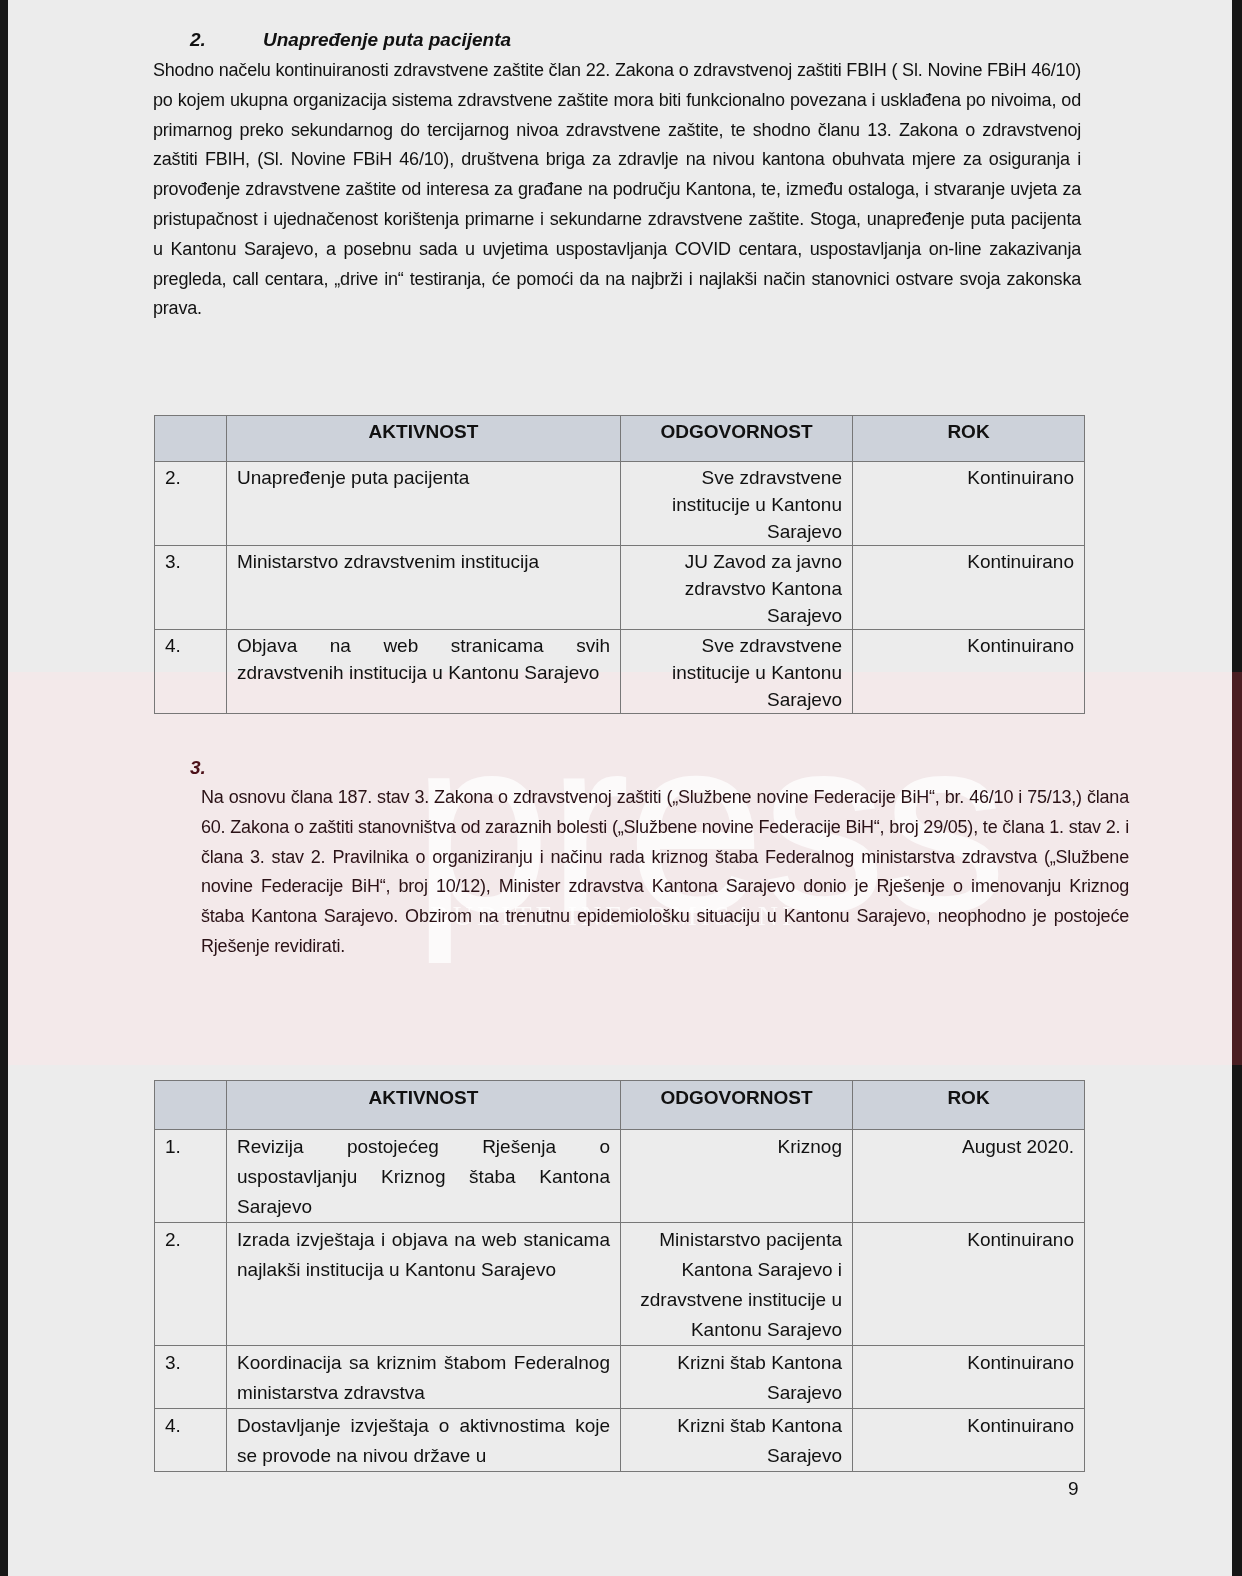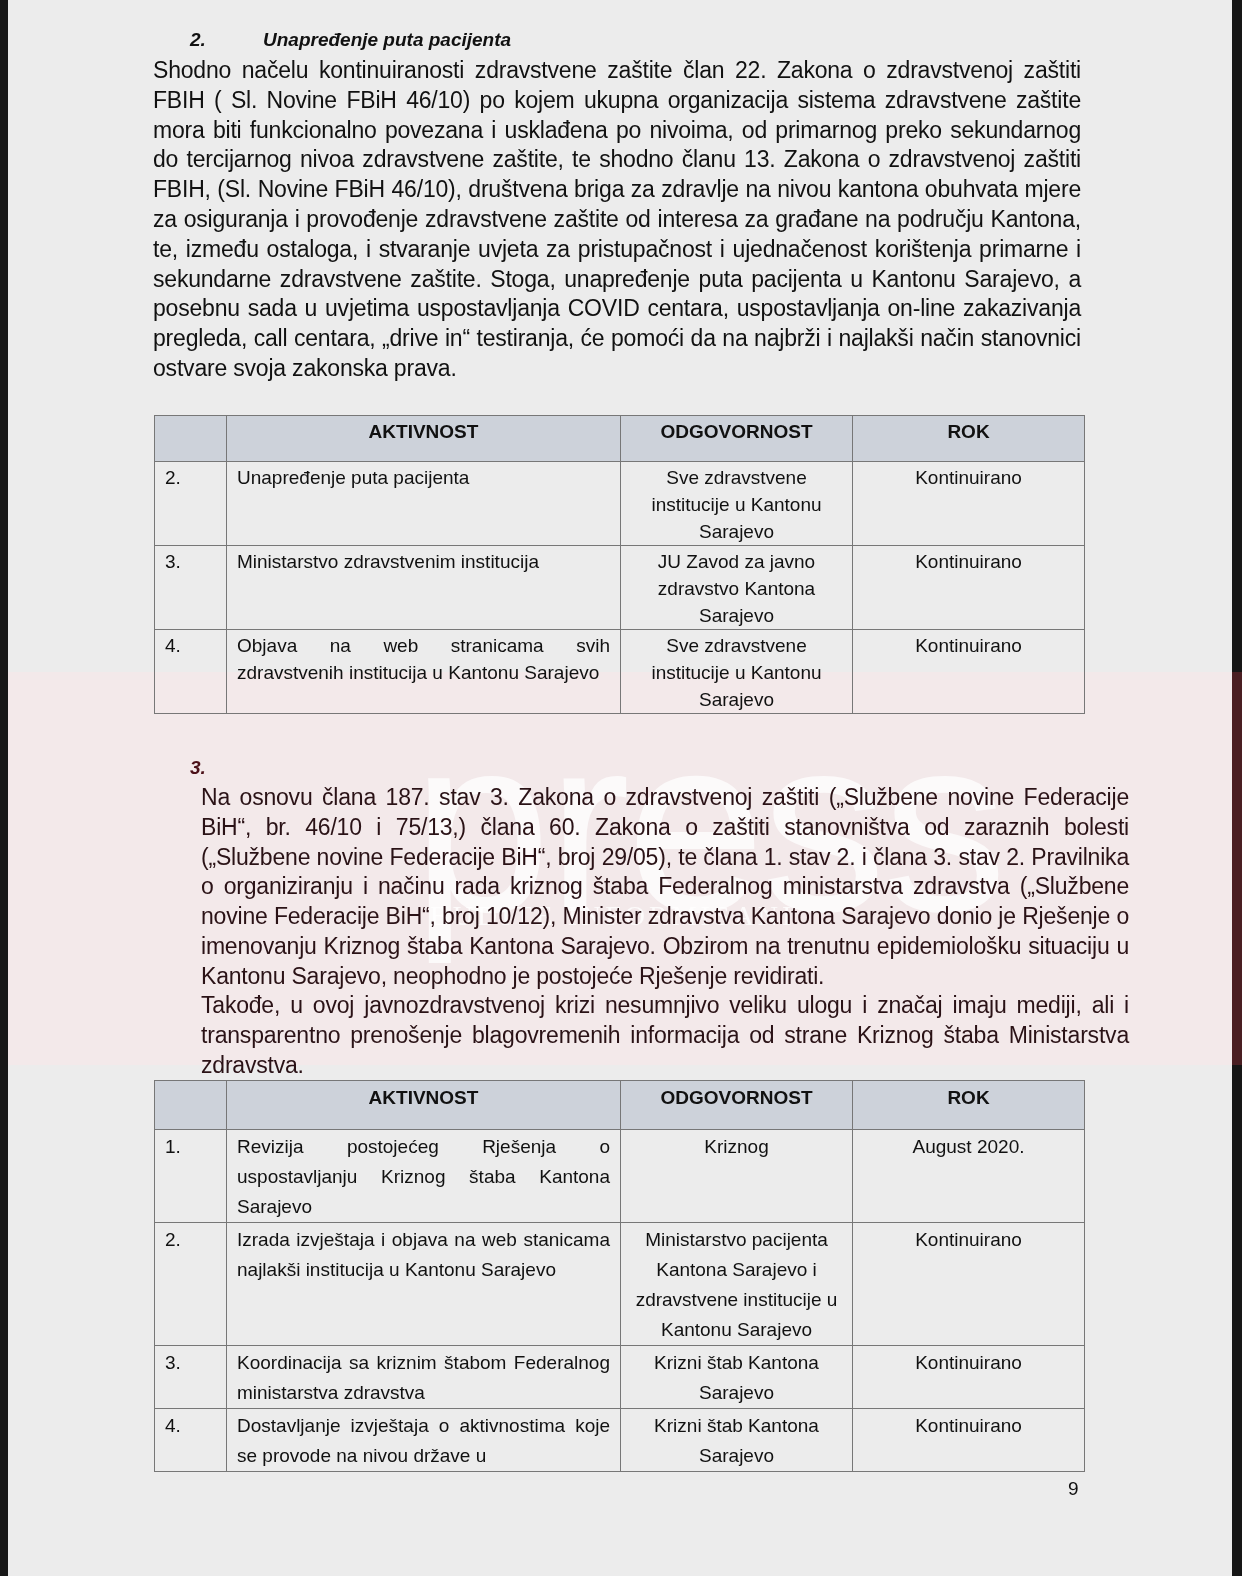--- a/index.html
+++ b/index.html
@@ -27,37 +27,37 @@
     }
     .page { position: absolute; left: 0; top: 0; width: 1242px; height: 1576px; }
     .heading {
       position: absolute; left: 190px; font-weight: bold; font-style: italic;
       font-size: 19px; display: flex;
     }
     .heading .num { width: 73px; }
     .heading.maroon { color: #4b1018; }
     .para {
       position: absolute; left: 153px; width: 928px;
-      font-size: 23px; line-height: 29.8px; text-align: justify;
+      font-size: 18px; line-height: 29.8px; text-align: justify;
       letter-spacing: -0.2px;
     }
     .para.tint { color: #2a1216; margin-left: 48px; }
     table.t {
       position: absolute; left: 154px; width: 930px;
       border-collapse: collapse; font-size: 19px; table-layout: fixed;
     }
     table.t th, table.t td {
       border: 1.5px solid #777; vertical-align: top; padding: 2px 10px 0 10px;
     }
     table.t th {
       background: #cdd2da; font-weight: bold; text-align: center; height: 26px; padding-top: 2px; padding-bottom: 16px;
     }
     table.t td.num { padding-left: 10px; }
     table.t td.act { text-align: justify; text-align-last: left; }
-    table.t td.center { text-align: center; }
+    table.t td.center { text-align: right; }
     #t1 { top: 415px; line-height: 27px; }
     #t2 { top: 1080px; line-height: 30px; }
     .pagenum { position: absolute; left: 1068px; top: 1478px; font-size: 19px; }
   </style>
 </head>
 <body>
 
 <div class="edge-left"></div>
 <div class="band"></div>
 <div class="wm-press">press</div>
@@ -110,21 +110,20 @@
       </tr>
     </tbody>
   </table>
 
   <div class="heading maroon" style="top:757px;">
     <span class="num">3.</span>
   </div>
 
   <div class="para tint" style="top:783px;">Na osnovu člana 187. stav 3. Zakona o zdravstvenoj zaštiti („Službene novine Federacije BiH“, br. 46/10 i 75/13,) člana 60. Zakona o zaštiti stanovništva od zaraznih bolesti („Službene novine Federacije BiH“, broj 29/05), te člana 1. stav 2. i člana 3. stav 2. Pravilnika o organiziranju i načinu rada kriznog štaba Federalnog ministarstva zdravstva („Službene novine Federacije BiH“, broj 10/12), Minister zdravstva Kantona Sarajevo donio je Rješenje o imenovanju  Kriznog štaba Kantona Sarajevo. Obzirom na trenutnu epidemiološku situaciju u Kantonu Sarajevo, neophodno je postojeće Rješenje revidirati.</div>
 
-  <div class="para tint" style="top:991px;">Takođe, u  ovoj javnozdravstvenoj krizi nesumnjivo veliku ulogu i značaj imaju mediji, ali i transparentno prenošenje blagovremenih informacija od strane Kriznog štaba Ministarstva zdravstva.</div>
 
   <table class="t" id="t2">
     <colgroup>
       <col style="width:72px">
         <col style="width:394px">
         <col style="width:232px">
         <col style="width:232px">
     </colgroup>
     <thead>
       <tr>

